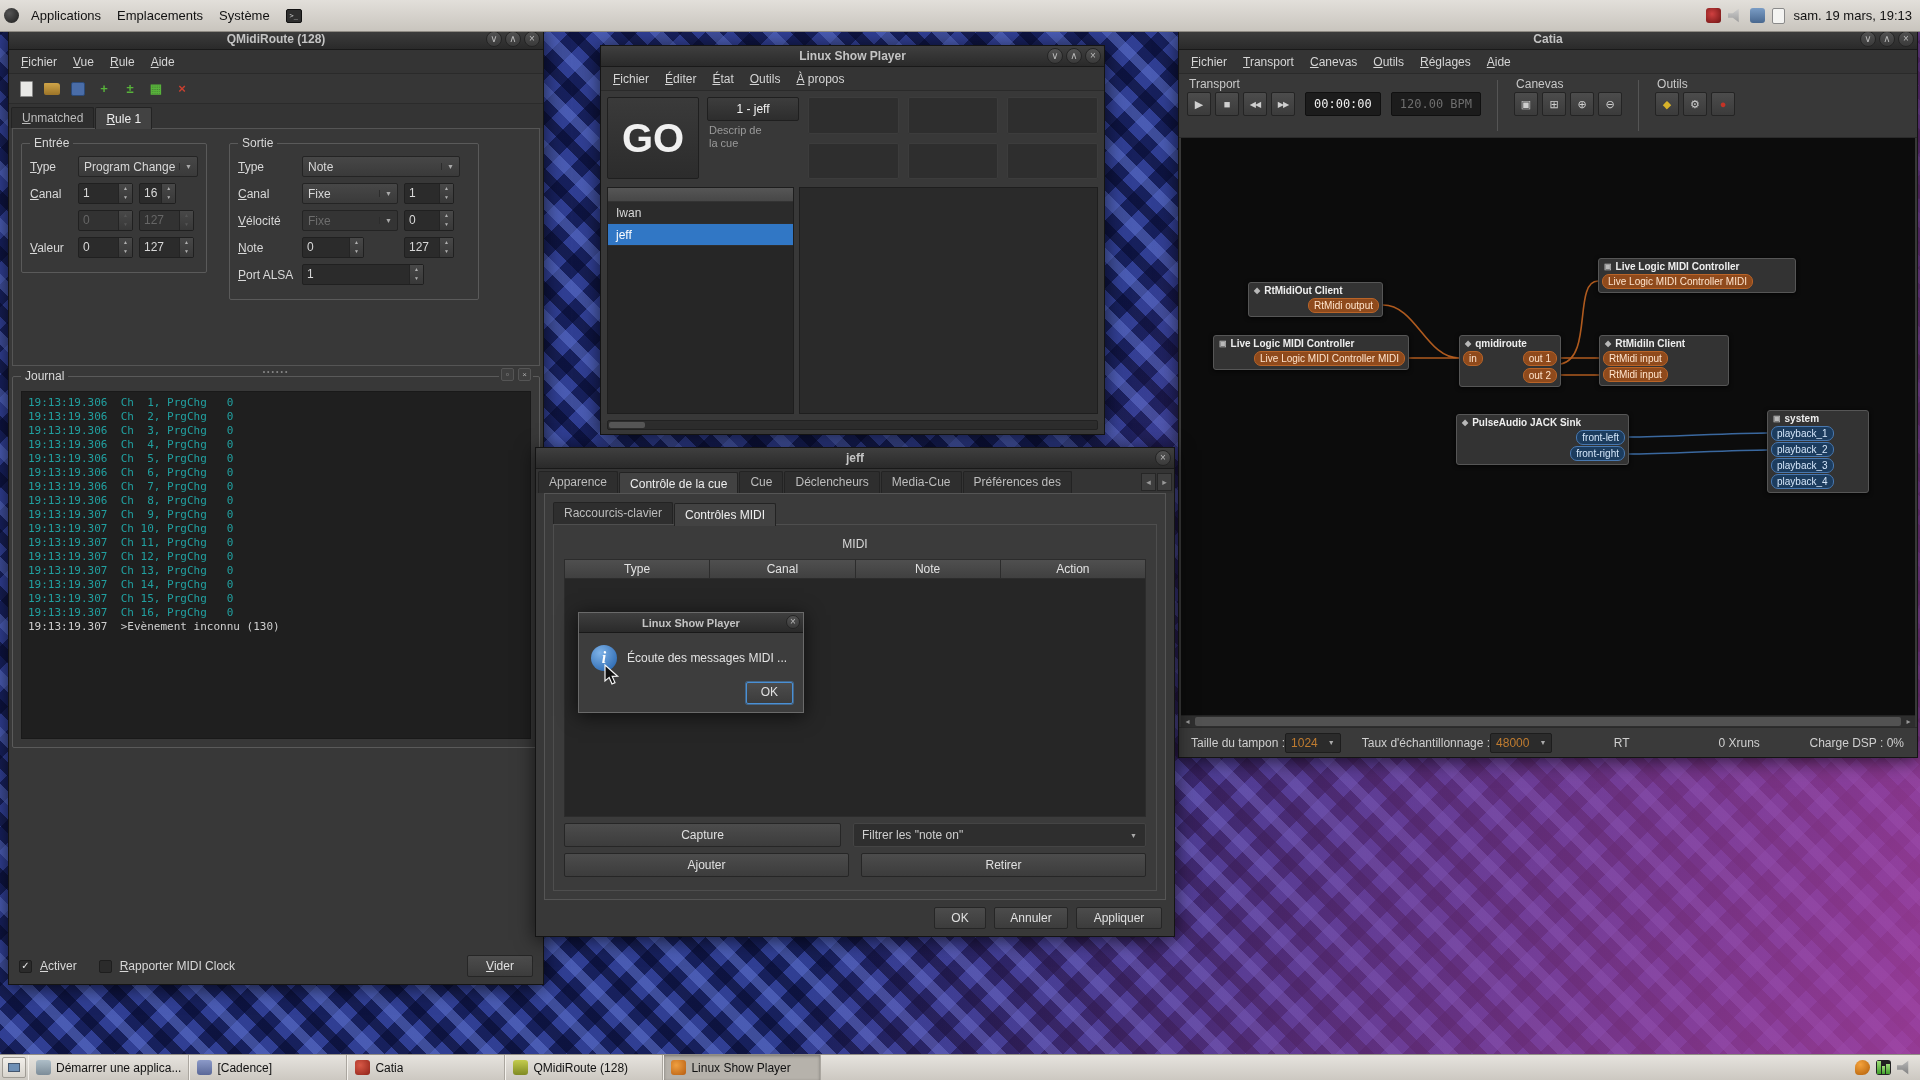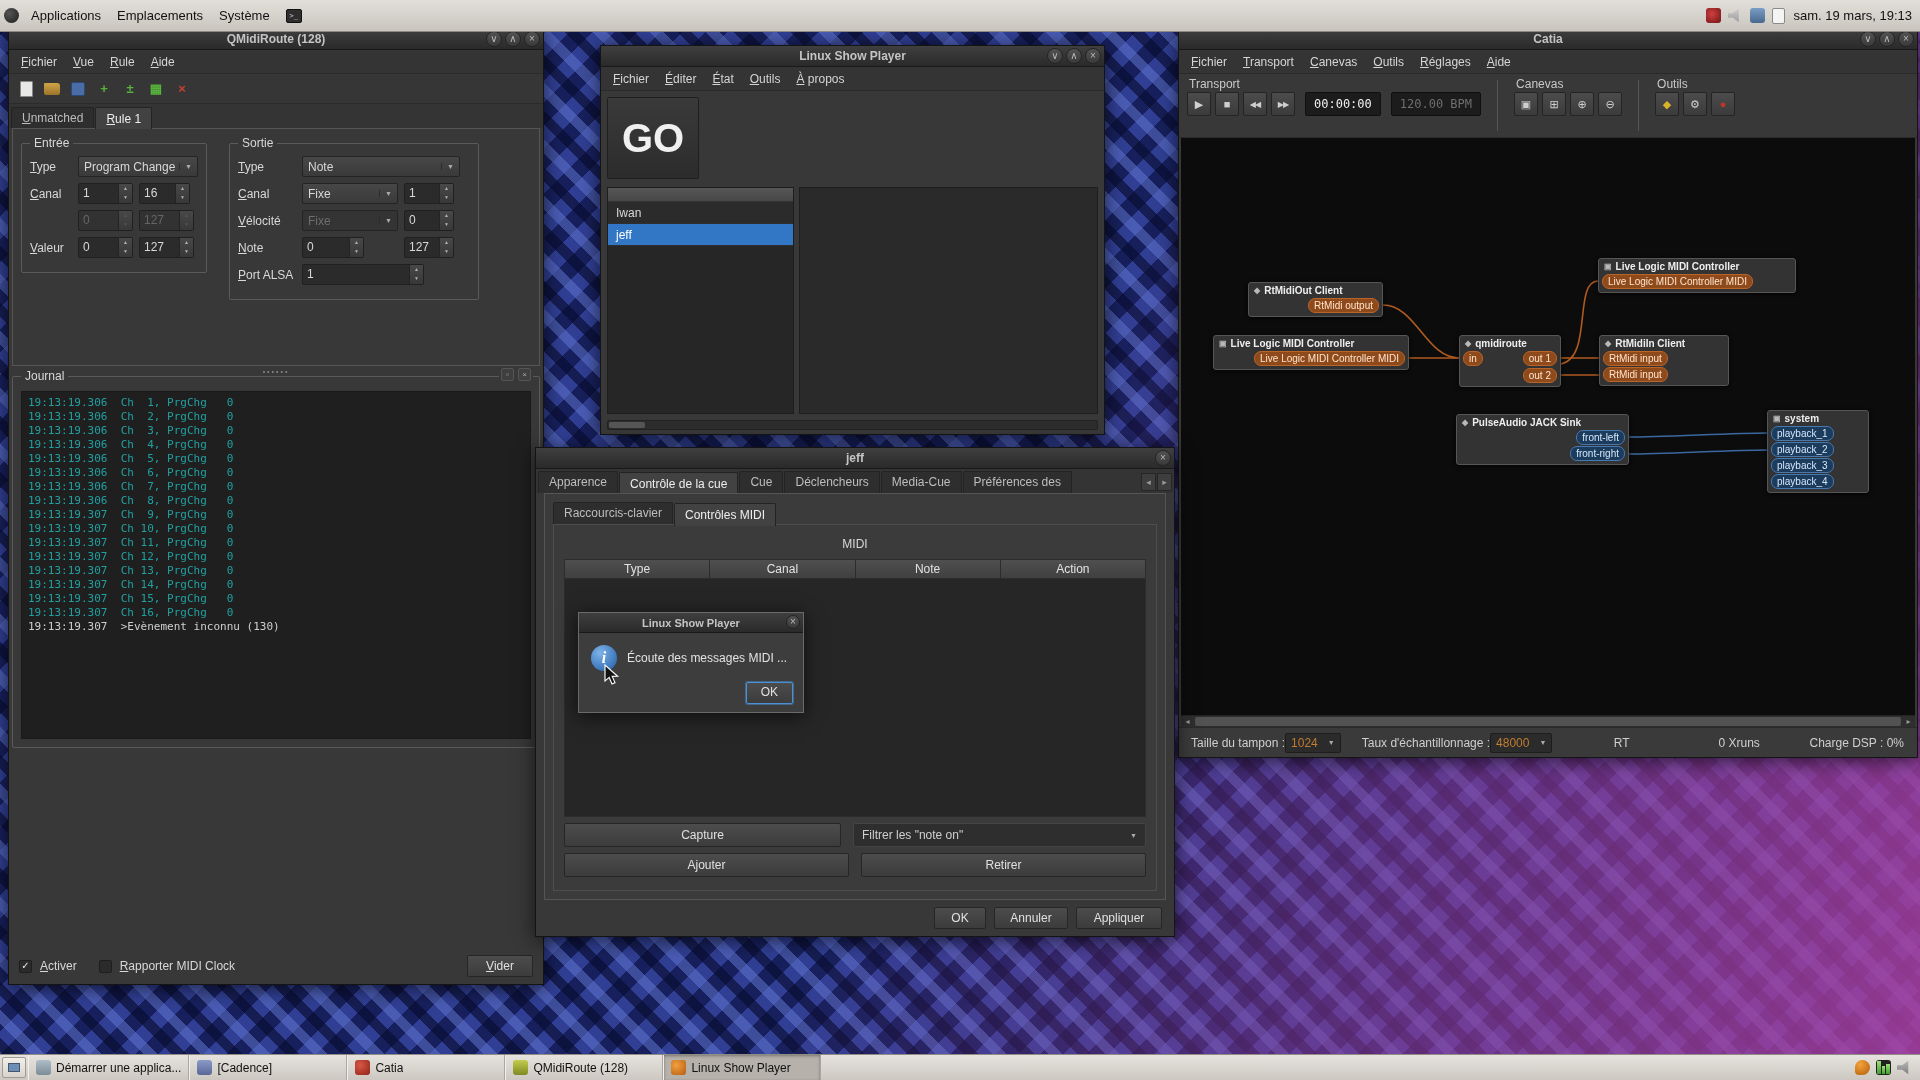--- a/index.html
+++ b/index.html
@@ -261,21 +261,21 @@
         </div>
         <div class="form-row">
           <span class="f-label mn" style="width:42px">Canal</span>
           <div class="spin" style="width:55px">
             <span class="spin-val">1</span>
             <span class="spin-arrows">
                 <i>▲</i>
                 <i>▼</i>
               </span>
           </div>
-          <div class="spin" style="width:51px">
+          <div class="spin" style="width:37px">
             <span class="spin-val">16</span>
             <span class="spin-arrows">
                 <i>▲</i>
                 <i>▼</i>
               </span>
           </div>
         </div>
         <div class="form-row">
           <span class="f-label" style="width:42px"></span>
           <div class="spin disabled" style="width:55px">
@@ -435,20 +435,34 @@
     </div>
     <div class="menubar">
         <span class="menu-item mn">Fichier</span>
         <span class="menu-item mn">Éditer</span>
         <span class="menu-item mn">État</span>
         <span class="menu-item mn">Outils</span>
         <span class="menu-item mn">À propos</span>
       </div>
     <div class="lsp-cues">
       <div class="lsp-go">GO</div>
+      <div class="lsp-gridwrap">
+        <div class="lsp-col1">
+          <div class="lsp-cue-btn">1 - jeff</div>
+          <div class="lsp-cue-desc">Descrip de la cue</div>
+        </div>
+        <div class="lsp-grid">
+          <div class="lsp-slot"></div>
+          <div class="lsp-slot"></div>
+          <div class="lsp-slot"></div>
+          <div class="lsp-slot"></div>
+          <div class="lsp-slot"></div>
+          <div class="lsp-slot"></div>
+        </div>
+      </div>
     </div>
     <div class="lsp-main">
       <div class="lsp-listcol">
         <div class="lsp-list-header"></div>
         <div class="lsp-list">
             <div class="lsp-list-item">Iwan</div>
             <div class="lsp-list-item active">jeff</div>
           </div>
       </div>
       <div class="lsp-panel"></div>

